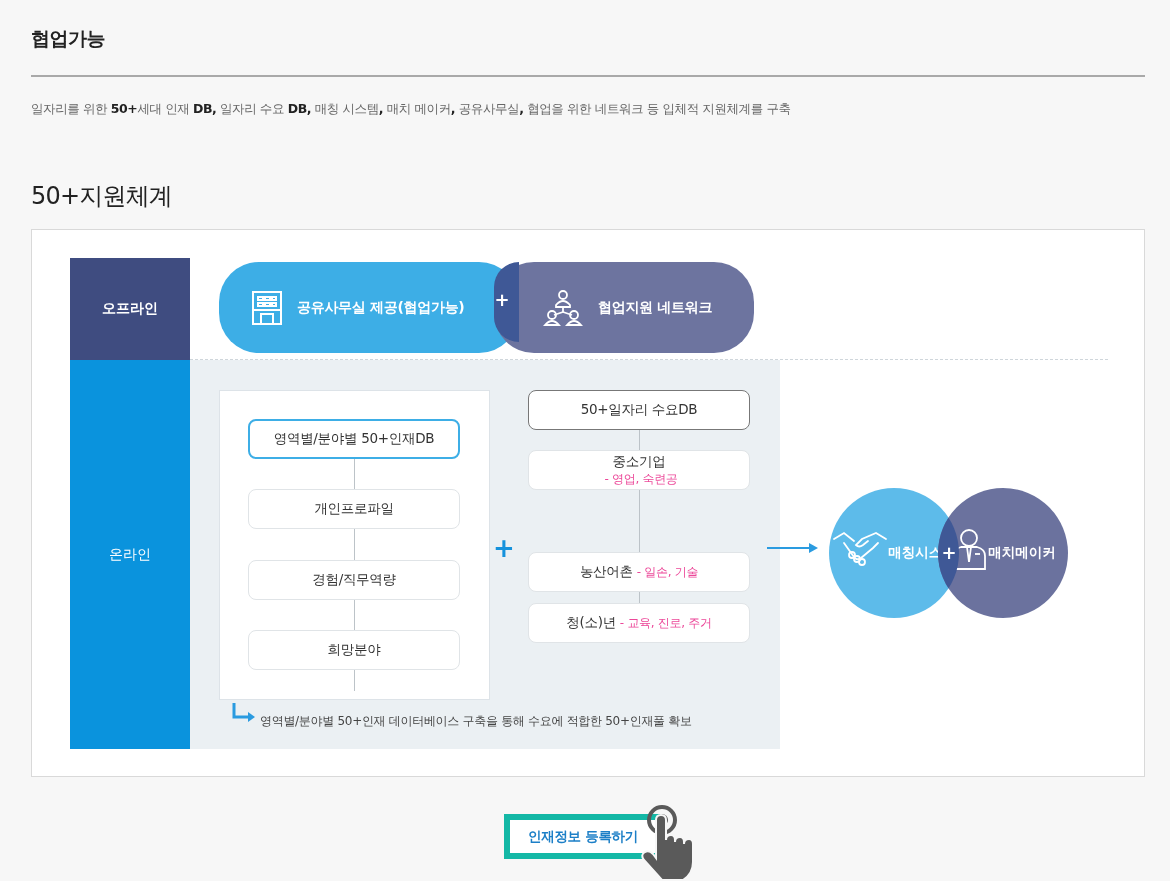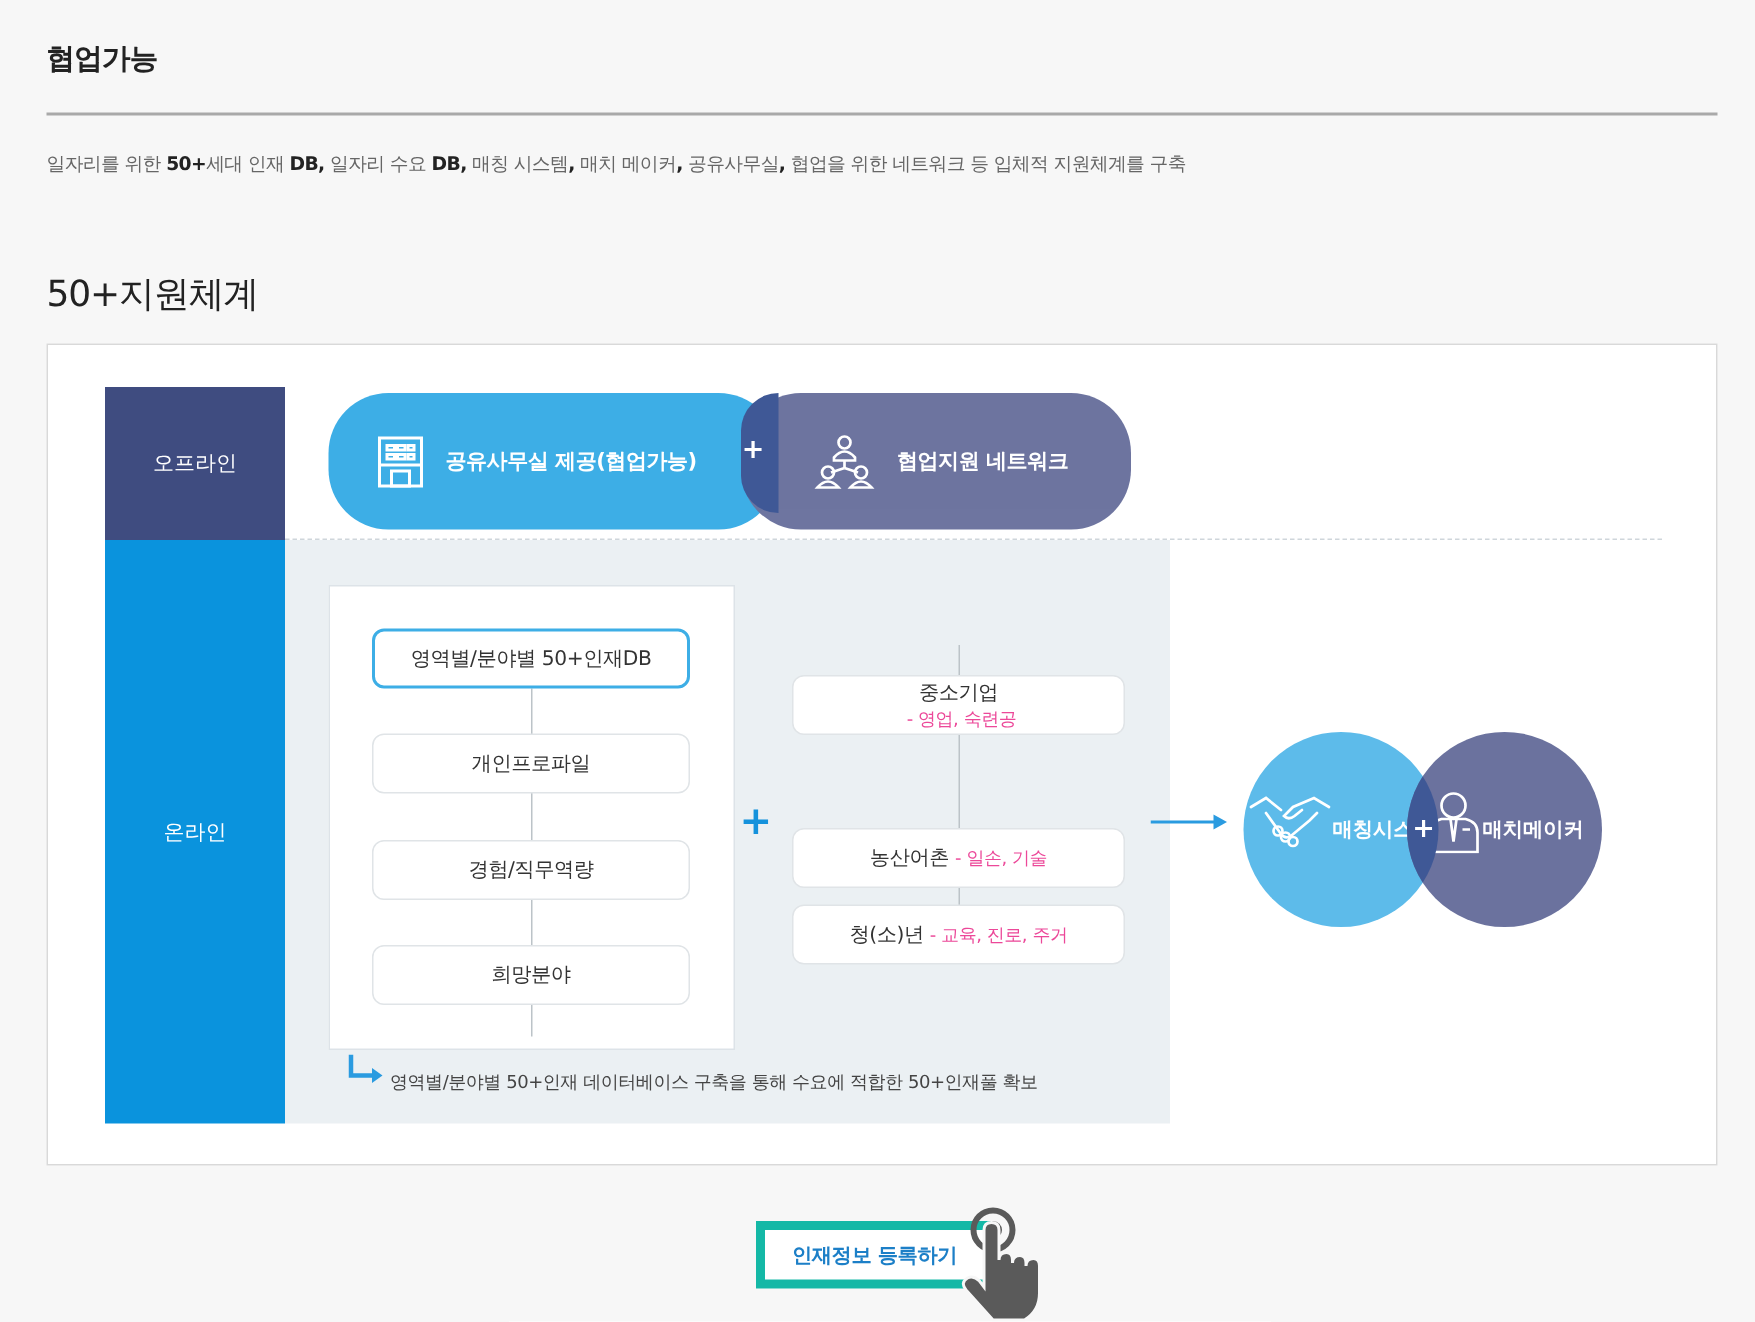--- a/index.html
+++ b/index.html
@@ -30,21 +30,21 @@
     }
     .diagram-box {
       position: absolute; left: 31px; top: 229px; width: 1114px; height: 548px;
       background: #fff; border: 1px solid #d9d9d9;
     }
     .row-label {
       position: absolute; left: 38px; width: 120px;
       color: #fff; font-size: 14px;
       display: flex; align-items: center; justify-content: center;
     }
-    .row-offline { top: 28px; height: 102px; background: #3f4c80; }
+    .row-offline { top: 28px; height: 102px; background: #3f4c80; font-weight: bold; }
     .row-online  { top: 130px; height: 389px; background: #0a93dd; }
     .online-bg {
       position: absolute; left: 158px; top: 130px; width: 590px; height: 389px;
       background: #ebf0f3;
     }
     .dashed-line {
       position: absolute; left: 158px; top: 129px; width: 918px; height: 0;
       border-top: 1px dashed #cfd6db;
     }
     .pill {
@@ -173,20 +173,21 @@
   <div class="white-panel"></div>
   <div class="vline" style="left:322px; top:229px; height:232px;"></div>
   <div class="node node-l node-highlight" style="top:189px;">영역별/분야별 50+인재DB</div>
   <div class="node node-l" style="top:259px;">개인프로파일</div>
   <div class="node node-l" style="top:330px;">경험/직무역량</div>
   <div class="node node-l" style="top:400px;">희망분야</div>
 
   <div class="plus-blue">+</div>
 
   <div class="vline" style="left:607px; top:200px; height:210px;"></div>
+  <div class="node node-r node-head" style="top:160px;">50+일자리 수요DB</div>
   <div class="node node-r" style="top:220px;flex-direction:column;">
     <span>중소기업</span>
       <small>- 영업, 숙련공</small>
   </div>
   <div class="node node-r" style="top:373px;">
     <span>청(소)년</span>
       <small> - 교육, 진로, 주거</small>
   </div>
   <div class="node node-r" style="top:322px;">
     <span>농산어촌</span>

